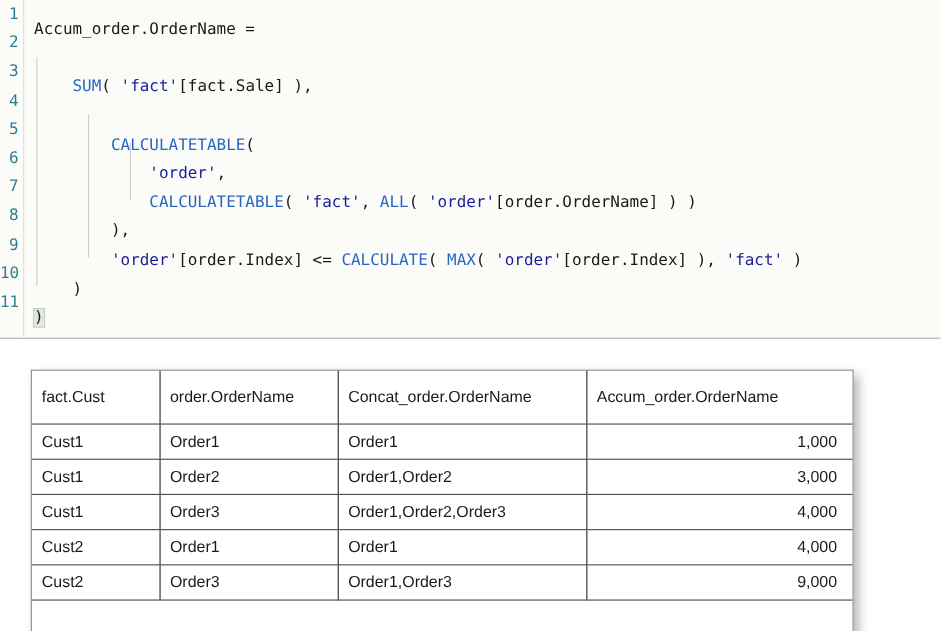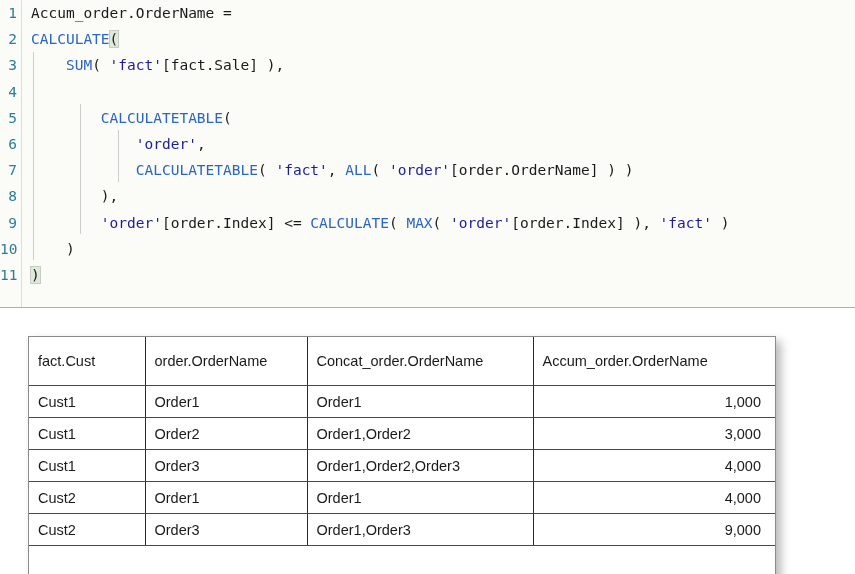--- a/index.html
+++ b/index.html
@@ -48,21 +48,21 @@
     top: 0;
     width: 17px;
     text-align: right;
     color: #2e7d95;
     font-family: "DejaVu Sans Mono", "Liberation Mono", monospace;
     font-size: 14.5px;
   }
   .code-text {
     position: absolute;
     left: 31px;
-    top: 0;
+    top: 14px;
     color: #1a1a1a;
     text-align: right;
   }
   
   .fn   { color: #2b66c2; }
   .str  { color: #1c1c9c; margin-top: 24px; }
   .plain{ color: #1a1a1a; }
   .hl   { background: #e0e8dc; outline: 1px solid #c4cfc0; }
 
   
@@ -133,21 +133,20 @@
   <div class="guide" style="left:80px; top:104px; height:130px;"></div>
   <div class="guide" style="left:118px; top:130px; height:52px;"></div>
 
   <div class="code-line" style="top:0px;position:absolute;left:0;width:855px;">
     <span class="ln">1</span>
     <span class="code-text"><span class="plain">Accum_order.OrderName =</span></span>
   </div>
 
   <div class="code-line" style="top:26.2px;position:absolute;left:0;width:855px;">
     <span class="ln">2</span>
-    <span class="code-text"><span class="fn">CALCULATE</span><span class="plain hl">(</span></span>
   </div>
 
   <div class="code-line" style="top:52.4px;position:absolute;left:0;width:855px;">
     <span class="ln">3</span>
     <span class="code-text"><span class="plain">    </span><span class="fn">SUM</span><span class="plain">( </span><span class="str">'fact'</span><span class="plain">[fact.Sale] ),</span></span>
   </div>
 
   <div class="code-line" style="top:78.6px;position:absolute;left:0;width:855px;">
     <span class="ln">4</span>
   </div>

